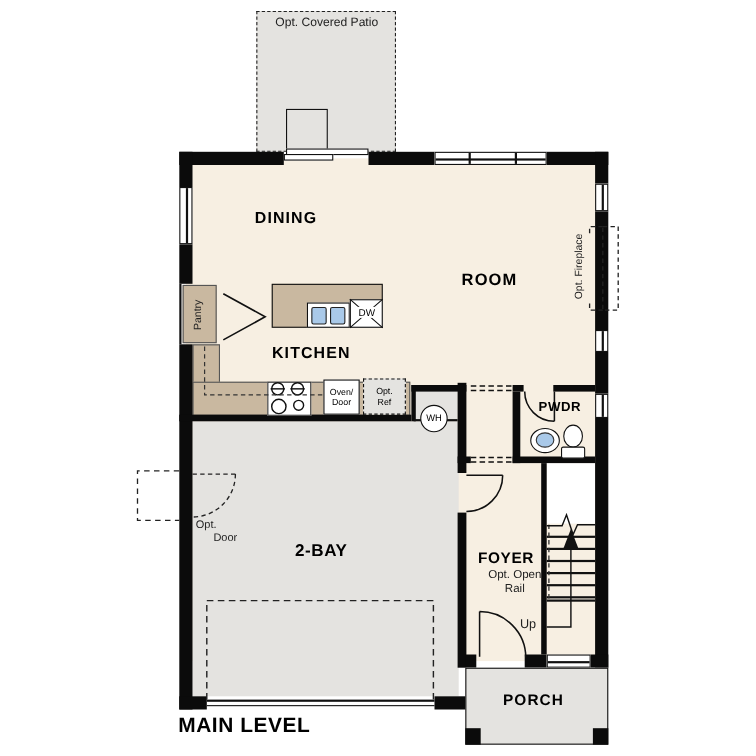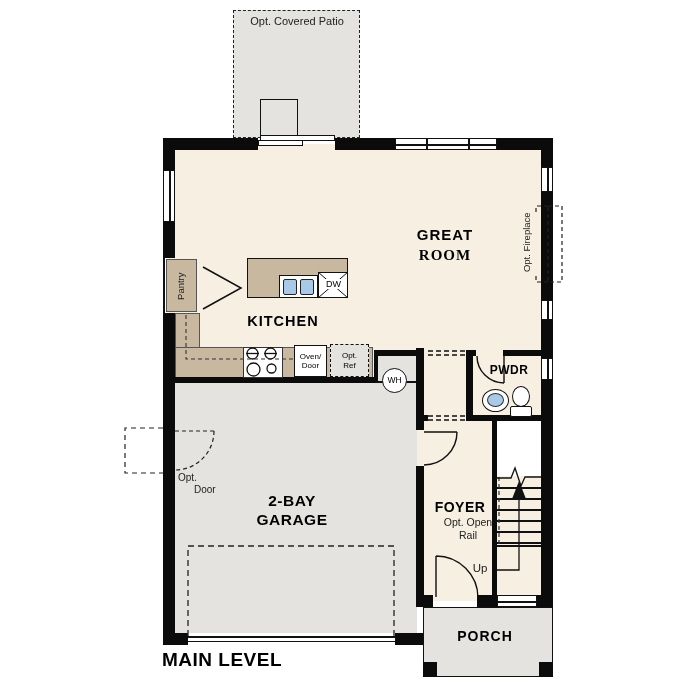--- a/index.html
+++ b/index.html
@@ -177,26 +177,25 @@
       <circle cx="270.5" cy="353.5" r="5.5"></circle>
         <line x1="264" y1="353.5" x2="277" y2="353.5"></line>
       <circle cx="253.5" cy="369.5" r="6.5"></circle>
       <circle cx="271.5" cy="368.5" r="4.5"></circle>
     </g>
 
     <path d="M186,315 L186,359 L294,359" fill="none" stroke="#333" stroke-width="1.1" stroke-dasharray="4,3"></path>
   </svg>
 
   <div class="a txt ctr" style="left:217px;top:15px;width:160px;font-size:11px;color:#222;">Opt. Covered Patio</div>
-  <div class="a txt ctr bold" style="left:385px;top:227px;width:120px;font-size:15px;letter-spacing:1px;">GREAT</div>
-  <div class="a txt ctr bold" style="left:385px;top:247px;width:120px;font-size:15px;letter-spacing:1px;font-family:Liberation Serif, serif;">ROOM</div>
+  <div class="a txt ctr bold" style="left:200px;top:192px;width:120px;font-size:14.5px;letter-spacing:1px;">DINING</div>
+  <div class="a txt ctr bold" style="left:385px;top:247px;width:120px;font-size:15px;letter-spacing:1px;">ROOM</div>
   <div class="a txt ctr bold" style="left:223px;top:314px;width:120px;font-size:14.5px;letter-spacing:1px;">KITCHEN</div>
   <div class="a txt ctr rot" style="left:153px;top:281px;width:56px;font-size:9.5px;color:#222;">Pantry</div>
   <div class="a txt ctr bold" style="left:232px;top:492px;width:120px;font-size:15.5px;letter-spacing:0.5px;">2-BAY</div>
-  <div class="a txt ctr bold" style="left:232px;top:511px;width:120px;font-size:15.5px;letter-spacing:0.5px;">GARAGE</div>
   <div class="a txt ctr bold" style="left:410px;top:500px;width:100px;font-size:14px;letter-spacing:0.5px;">FOYER</div>
   <div class="a txt ctr" style="left:418px;top:517px;width:100px;font-size:10.5px;color:#222;">Opt. Open</div>
   <div class="a txt ctr" style="left:418px;top:530px;width:100px;font-size:10.5px;color:#222;text-align:center;">Rail</div>
   <div class="a txt ctr" style="left:462px;top:562px;width:36px;font-size:11.5px;color:#222;">Up</div>
   <div class="a txt ctr bold" style="left:459px;top:364px;width:100px;font-size:12px;letter-spacing:0.5px;">PWDR</div>
   <div class="a txt ctr bold" style="left:425px;top:629px;width:120px;font-size:14px;letter-spacing:1px;">PORCH</div>
   <div class="a txt bold" style="left:162px;top:650px;font-size:19px;letter-spacing:0.5px;">MAIN LEVEL</div>
   <div class="a txt ctr rot" style="left:477px;top:237px;width:100px;font-size:9.5px;color:#222;">Opt. Fireplace</div>
   <div class="a txt" style="left:178px;top:472px;font-size:10px;color:#222;">Opt.</div>
   <div class="a txt" style="left:194px;top:484px;font-size:10px;color:#222;">Door</div>

